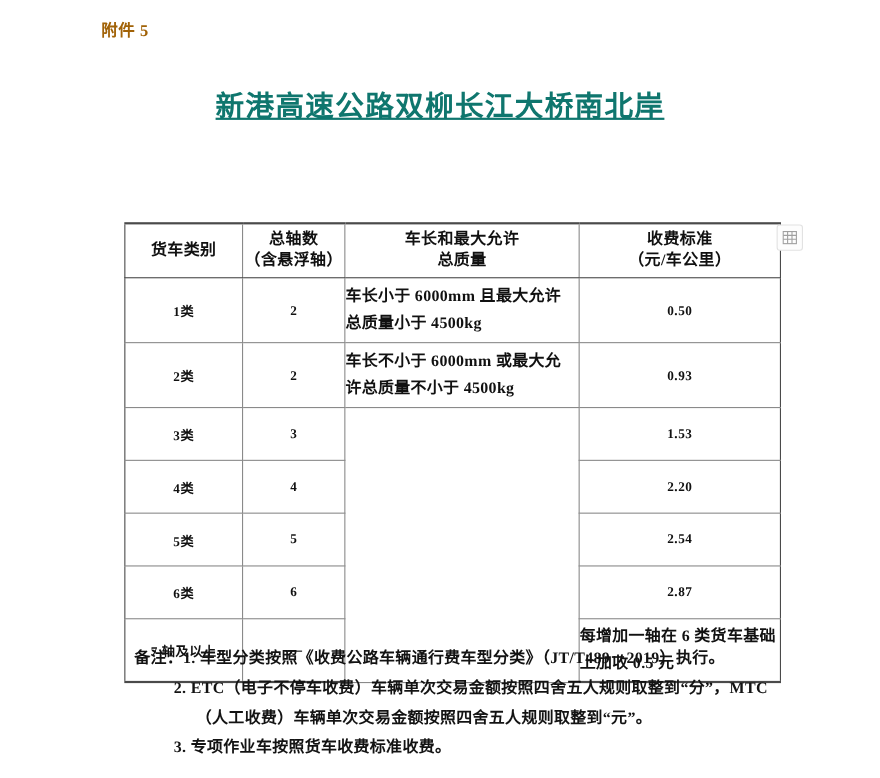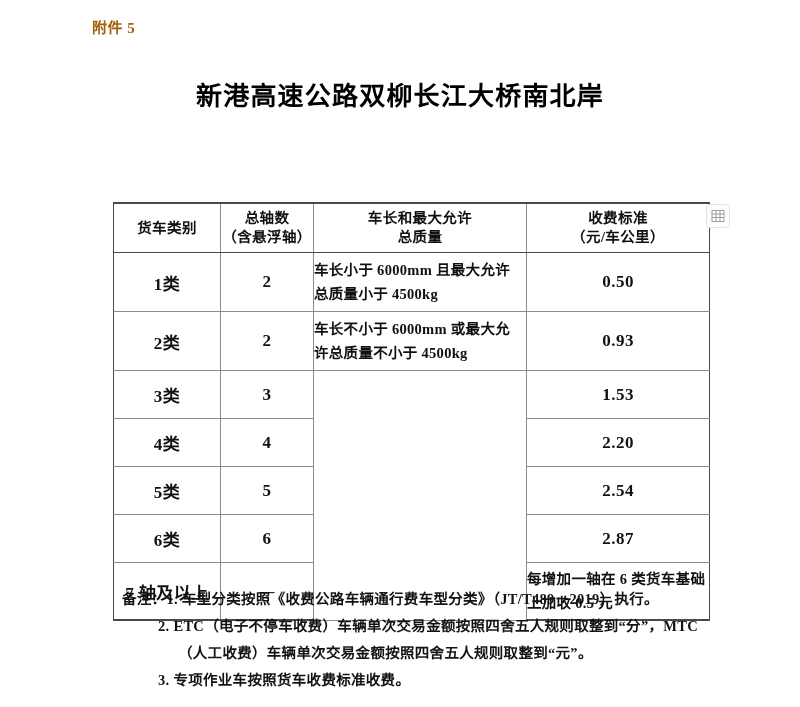--- a/index.html
+++ b/index.html
@@ -35,22 +35,23 @@
     left: 0;
     top: 78px;
     width: 800px;
     text-align: center;
   }
   #doc-title .title-line {
     font-size: 26px;
     font-weight: bold;
     letter-spacing: 1.2px;
     line-height: 37px;
-    color: #000000;
+    color: #0f766e;
     white-space: nowrap;
+    text-decoration: underline;
   }
 
   
   #fee-table-wrap {
     position: absolute;
     left: 100px;
     top: 202px;
     width: 596px;
   }
   table.fee-table {
@@ -87,21 +88,21 @@
     height: 48px;
     text-align: center;
     font-size: 14.5px;
     line-height: 19px;
     letter-spacing: 0.4px;
   }
   .hdr-cell .l2 { display: block; }
 
   .cell-center {
     text-align: center;
-    font-size: 17px;
+    font-size: 12px;
     letter-spacing: 0.5px;
   }
   .cell-text {
     text-align: left;
     font-size: 14.5px;
     line-height: 24px;
     letter-spacing: 0.3px;
     padding: 0 8px 0 10px;
   }
   .cell-fee-note {

